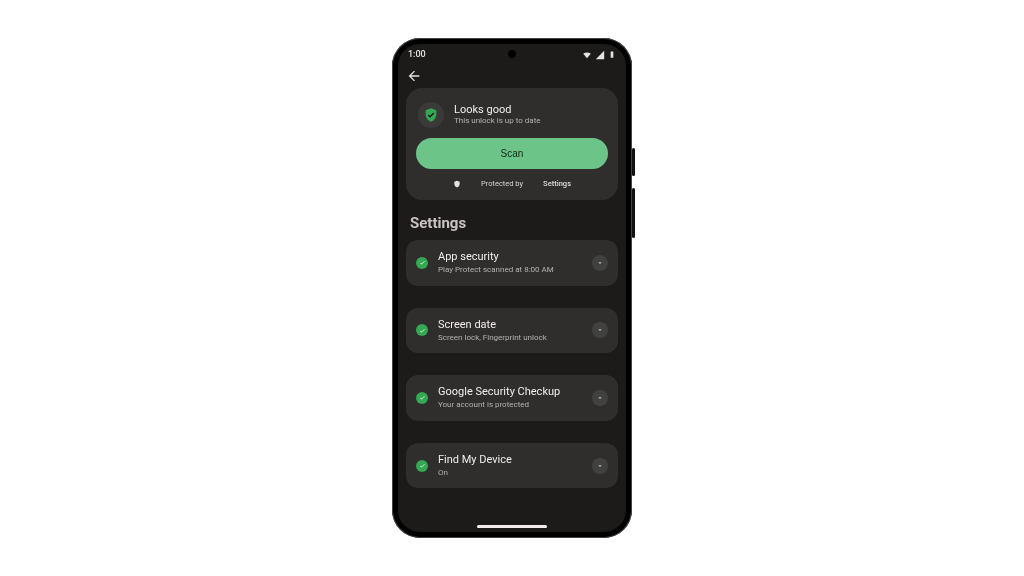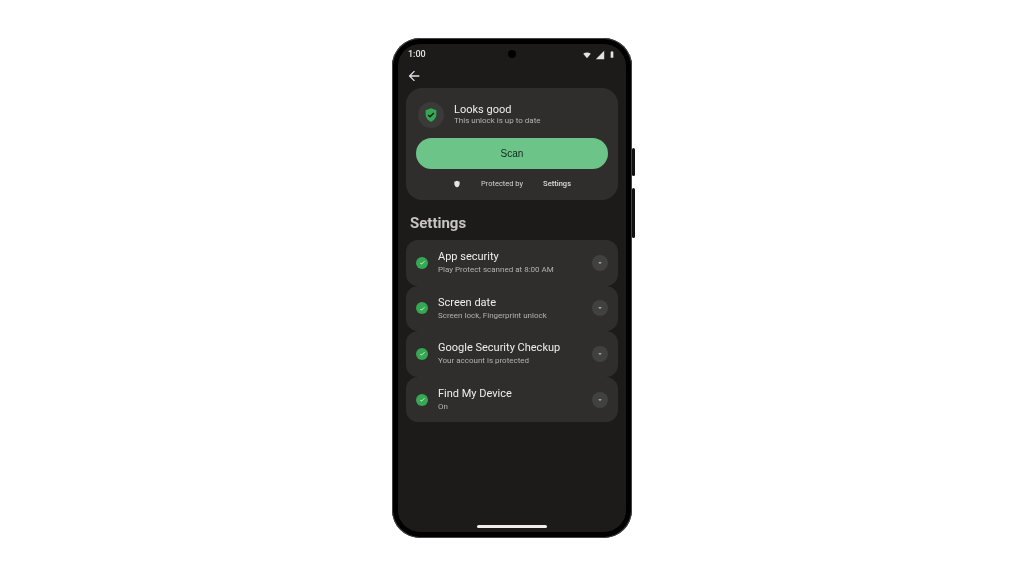--- a/index.html
+++ b/index.html
@@ -141,21 +141,21 @@
     font-weight: bold;
   }
 
   .item-card {
     background: #2f2e2c;
     border-radius: 12px;
     padding: 10px 10px;
     display: flex;
     align-items: center;
     gap: 10px;
-    margin-bottom: 0;
+    margin-bottom: 22px;
     cursor: pointer;
   }
   .leading-check {
     width: 12px; height: 12px;
     border-radius: 50%;
     background: #34a853;
     display: flex;
     align-items: center;
     justify-content: center;
     flex-shrink: 0;

